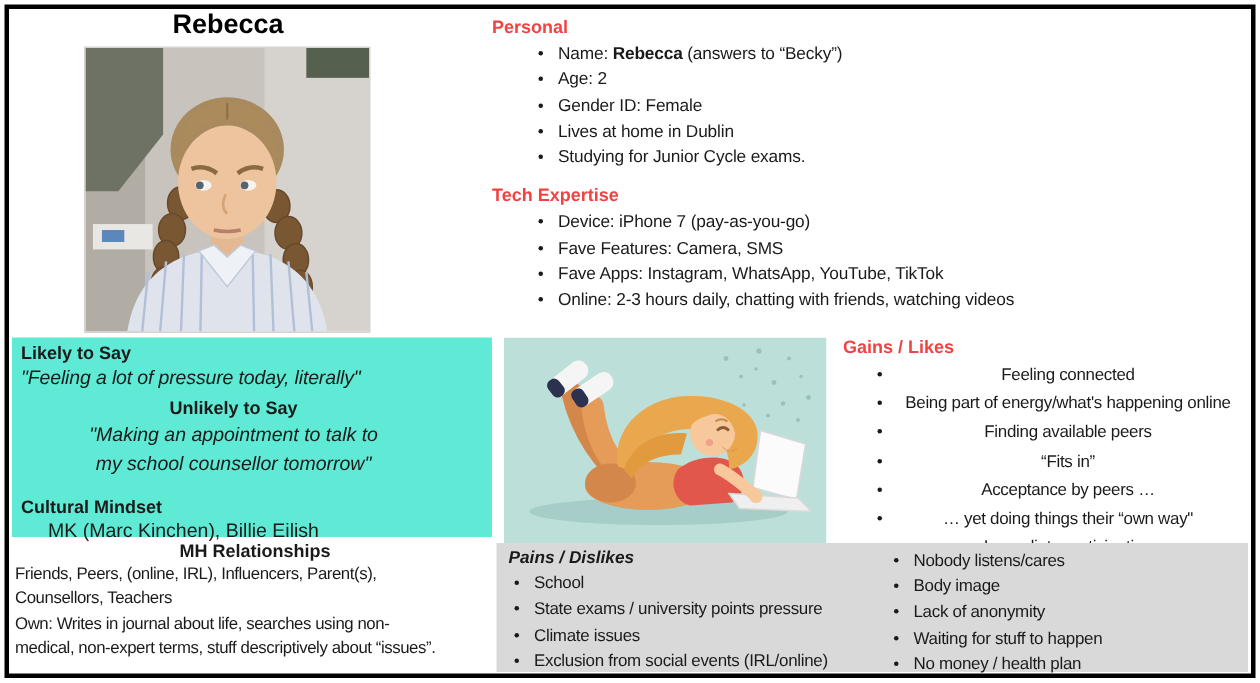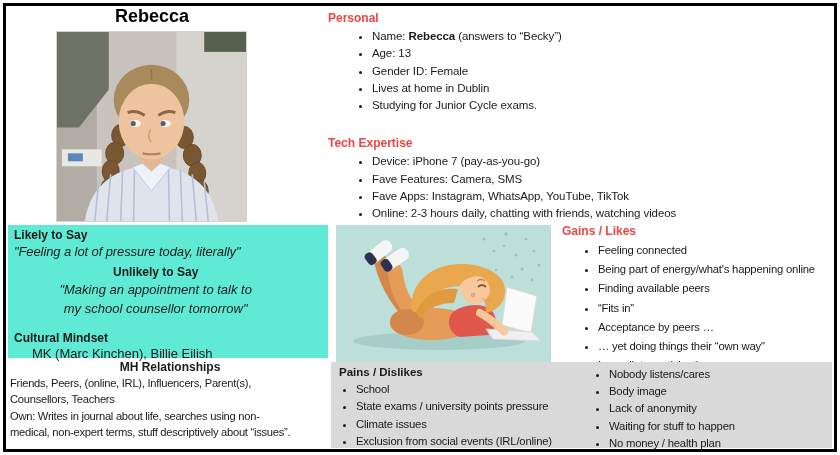--- a/index.html
+++ b/index.html
@@ -10,47 +10,47 @@
 
   .title{left:55px;top:6px;width:194px;text-align:center;font-size:18px;font-weight:bold;color:#000;}
 
   .photo{left:56px;top:31px;width:191px;height:191px;border:1px solid #d6d3cf;box-sizing:border-box;}
   .photo svg{display:block;width:100%;height:100%;}
 
   .personal{left:328px;top:11px;width:504px;}
   .section-h{font-size:12px;font-weight:bold;color:#ef4444;line-height:14px;margin:0 0 3px 0;}
   ul.p-list{margin:0;padding:0 0 0 44px;}
   ul.p-list li{font-size:11.5px;line-height:17.3px;letter-spacing:-0.1px;white-space:nowrap;}
-  .tech-h{margin-top:22px;}
+  .tech-h{margin-top:9px;}
 
   .likely-box{left:8px;top:225px;width:320px;height:133px;background:#5eead4;
               padding:3px 6px;box-sizing:border-box;}
   .lh{font-size:12px;font-weight:bold;line-height:15px;}
   .quote1{font-size:13px;font-style:italic;line-height:18px;letter-spacing:-0.1px;white-space:nowrap;}
   .uh{font-size:12px;font-weight:bold;text-align:center;line-height:16px;margin-top:3px;width:92%;}
   .quote2{font-size:13px;font-style:italic;text-align:center;line-height:19px;width:92%;white-space:nowrap;}
   .ch{font-size:12px;font-weight:bold;line-height:15px;margin-top:13px;}
   .ct{font-size:13px;line-height:16px;padding-left:18px;white-space:nowrap;}
 
   .illus{left:336px;top:225px;width:215px;height:137px;}
   .illus svg{display:block;width:100%;height:100%;}
 
   .gains-box{left:556px;top:221px;width:276px;height:139px;background:#fff;
              padding:3px 6px;box-sizing:border-box;}
-  ul.g-list{margin:3px 0 0 0;padding:0 0 0 36px;}
+  ul.g-list{margin:3px 0 0 0;padding:0 0 0 36px;text-align:center;}
   ul.g-list li{font-size:11.3px;line-height:19.2px;letter-spacing:-0.2px;white-space:nowrap;}
 
   .mh-box{left:10px;top:359px;width:320px;}
   .mh-h{font-size:12px;font-weight:bold;text-align:center;line-height:16px;}
   .mh-line{font-size:11.2px;line-height:16.4px;letter-spacing:-0.28px;white-space:nowrap;}
 
   .pains-box{left:331px;top:362px;width:501px;height:86px;background:#d9d9d9;
              display:flex;box-sizing:border-box;padding:3px 0 0 8px;}
   .pains-left{width:238px;}
-  .ph{font-size:11.5px;font-weight:bold;line-height:15px;}
+  .ph{font-size:11.5px;font-weight:bold;line-height:15px;font-style:italic;}
   ul.pl-list{margin:1px 0 0 0;padding:0 0 0 17px;}
   ul.pl-list li{font-size:11.3px;line-height:17.4px;letter-spacing:-0.2px;white-space:nowrap;}
   .pains-right{flex:1;}
   ul.pr-list{margin:1px 0 0 0;padding:0 0 12px 32px;}
   ul.pr-list li{font-size:11.3px;line-height:17.2px;letter-spacing:-0.2px;white-space:nowrap;}
 </style>
 </head>
 <body>
 
 <div class="page">
@@ -107,21 +107,21 @@
       <circle cx="106.6" cy="92" r="2.6" fill="#55646f"></circle>
       <path d="M94 98 Q90 107 95 111" stroke="#d4a478" stroke-width="1.8" fill="none"></path>
       <path d="M86 122 Q95 124 104 122" stroke="#b97f6d" stroke-width="2.4" fill="none"></path>
     </svg>
   </div>
 
   <div class="abs personal">
     <div class="section-h">Personal</div>
     <ul class="p-list">
       <li><span>Name: </span><b>Rebecca</b><span> (answers to “Becky”)</span></li>
-      <li>Age: 13</li>
+      <li>Age: 2</li>
       <li>Gender ID: Female</li>
       <li>Lives at home in Dublin</li>
       <li>Studying for Junior Cycle exams.</li>
     </ul>
     <div class="section-h tech-h">Tech Expertise</div>
     <ul class="p-list">
       <li>Device: iPhone 7 (pay-as-you-go)</li>
       <li>Fave Features: Camera, SMS</li>
       <li>Fave Apps: Instagram, WhatsApp, YouTube, TikTok</li>
       <li>Online: 2-3 hours daily, chatting with friends, watching videos</li>

